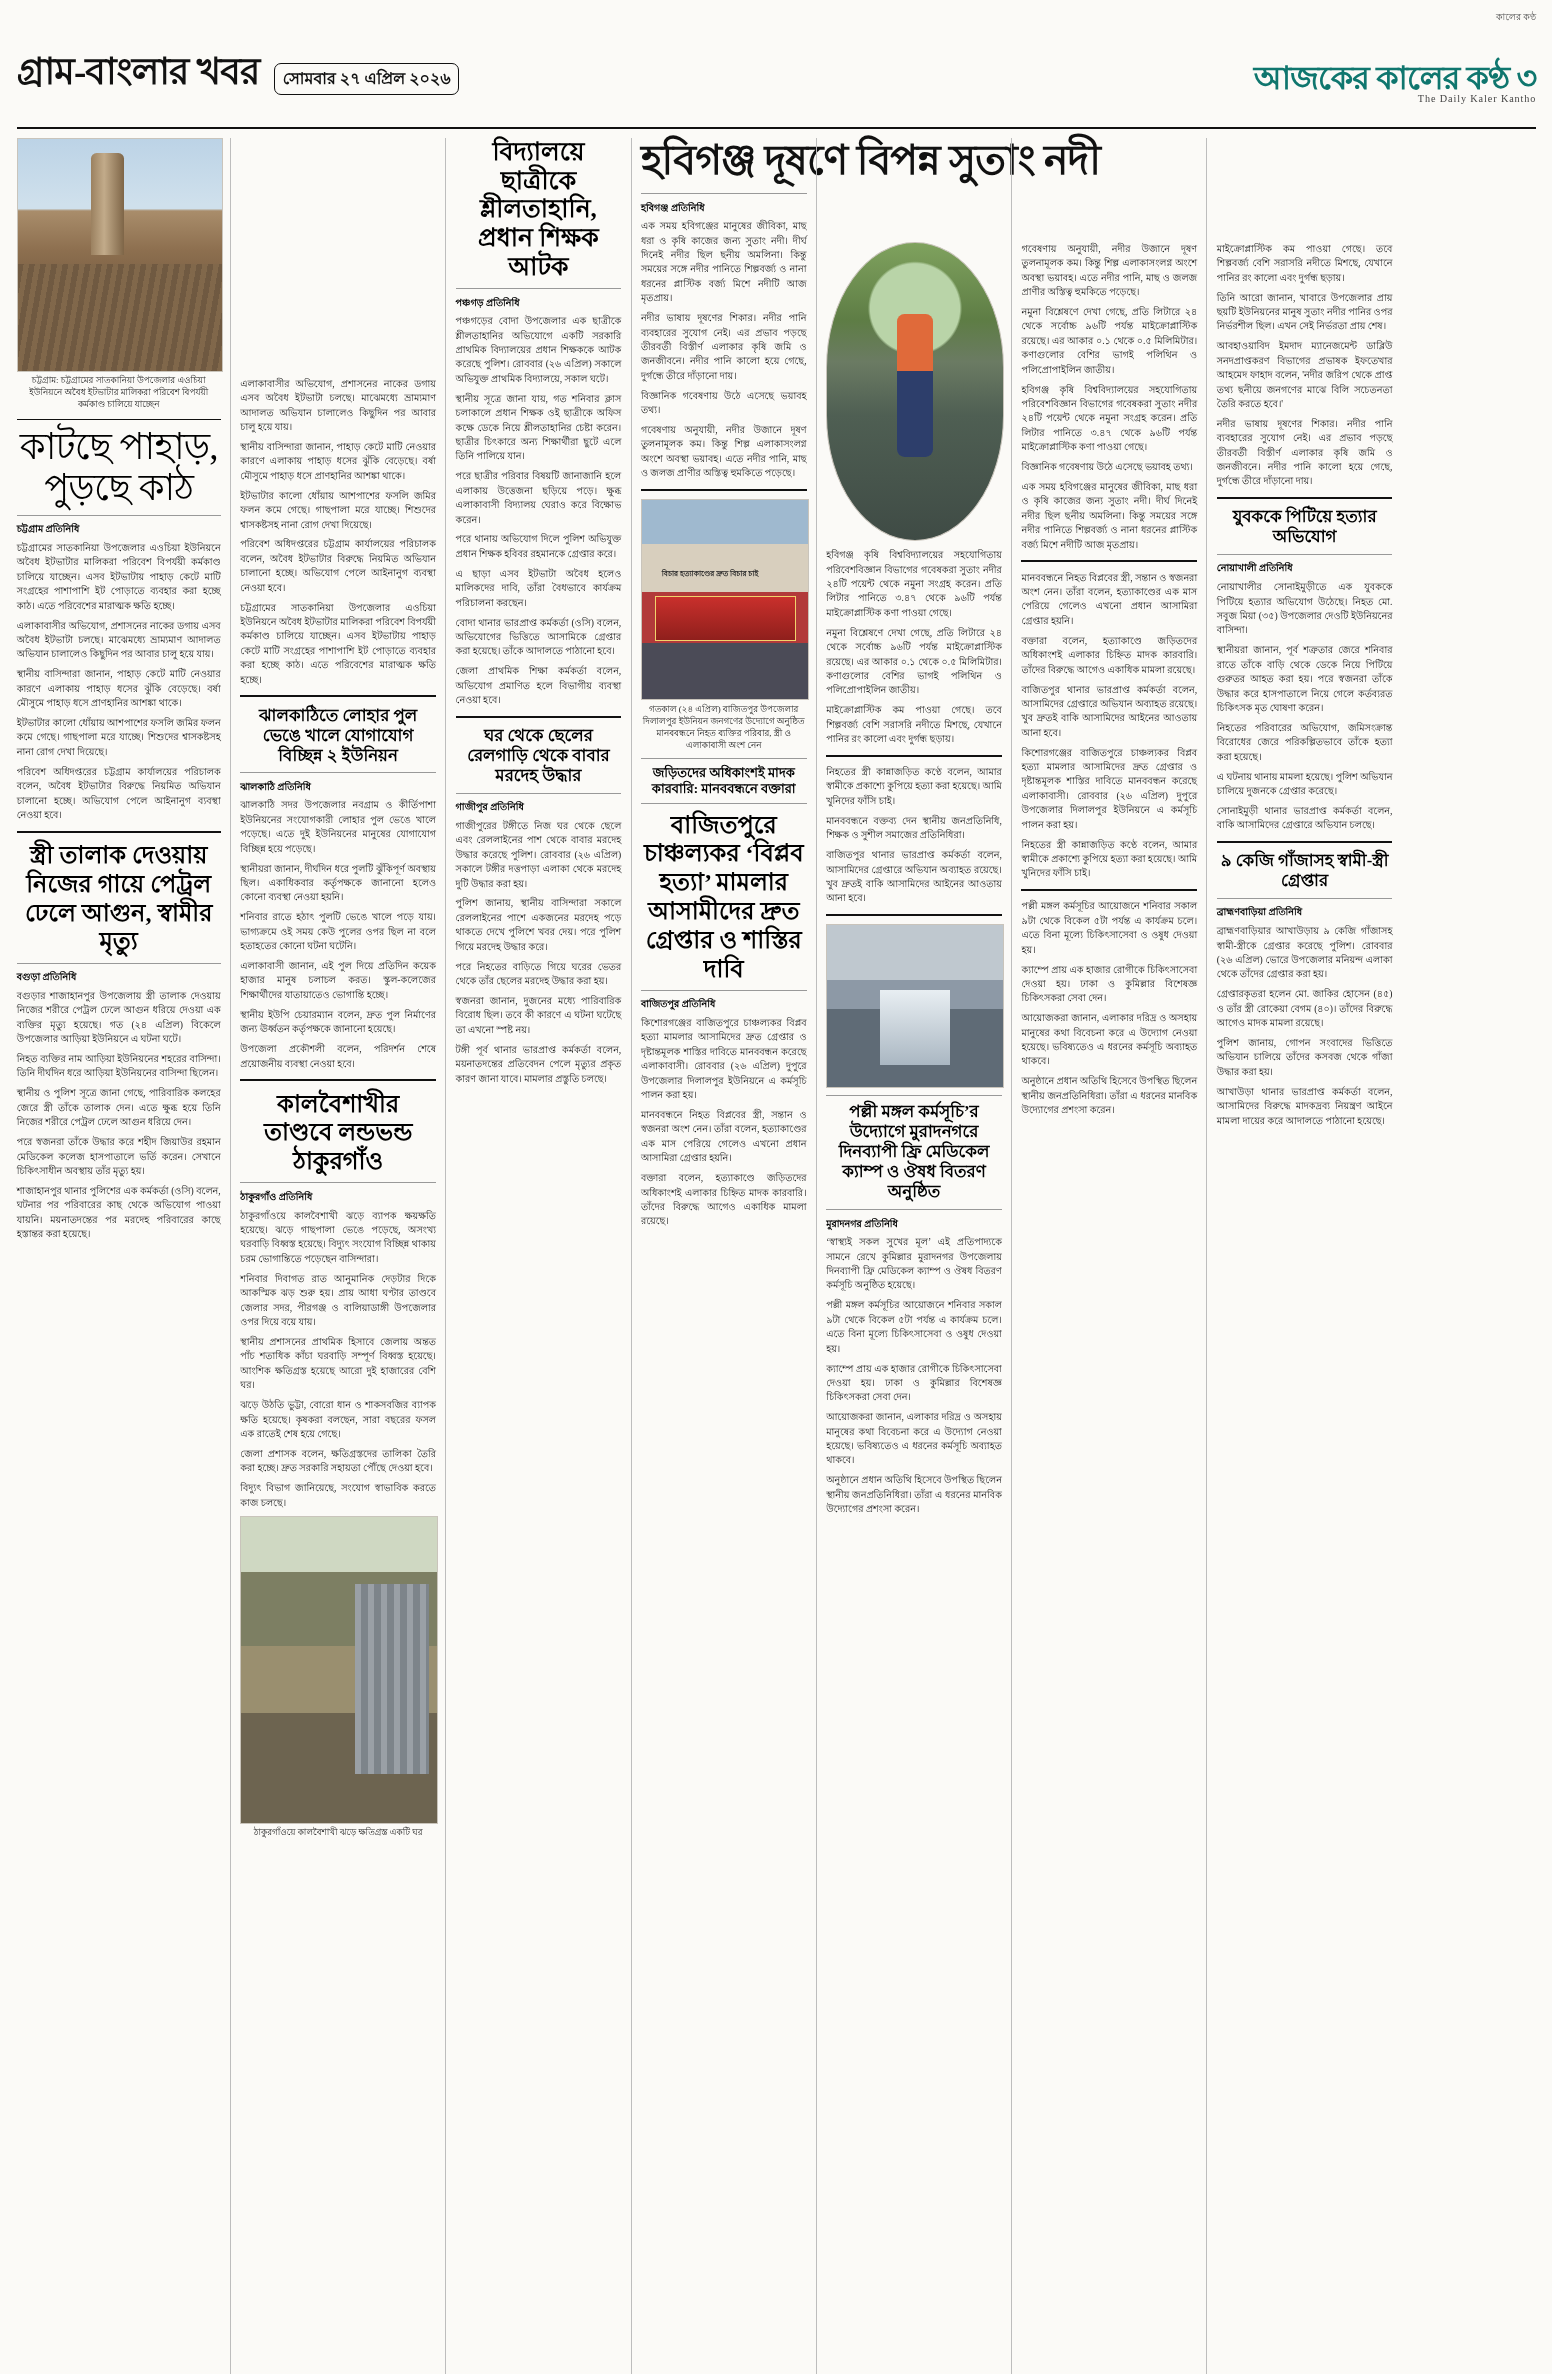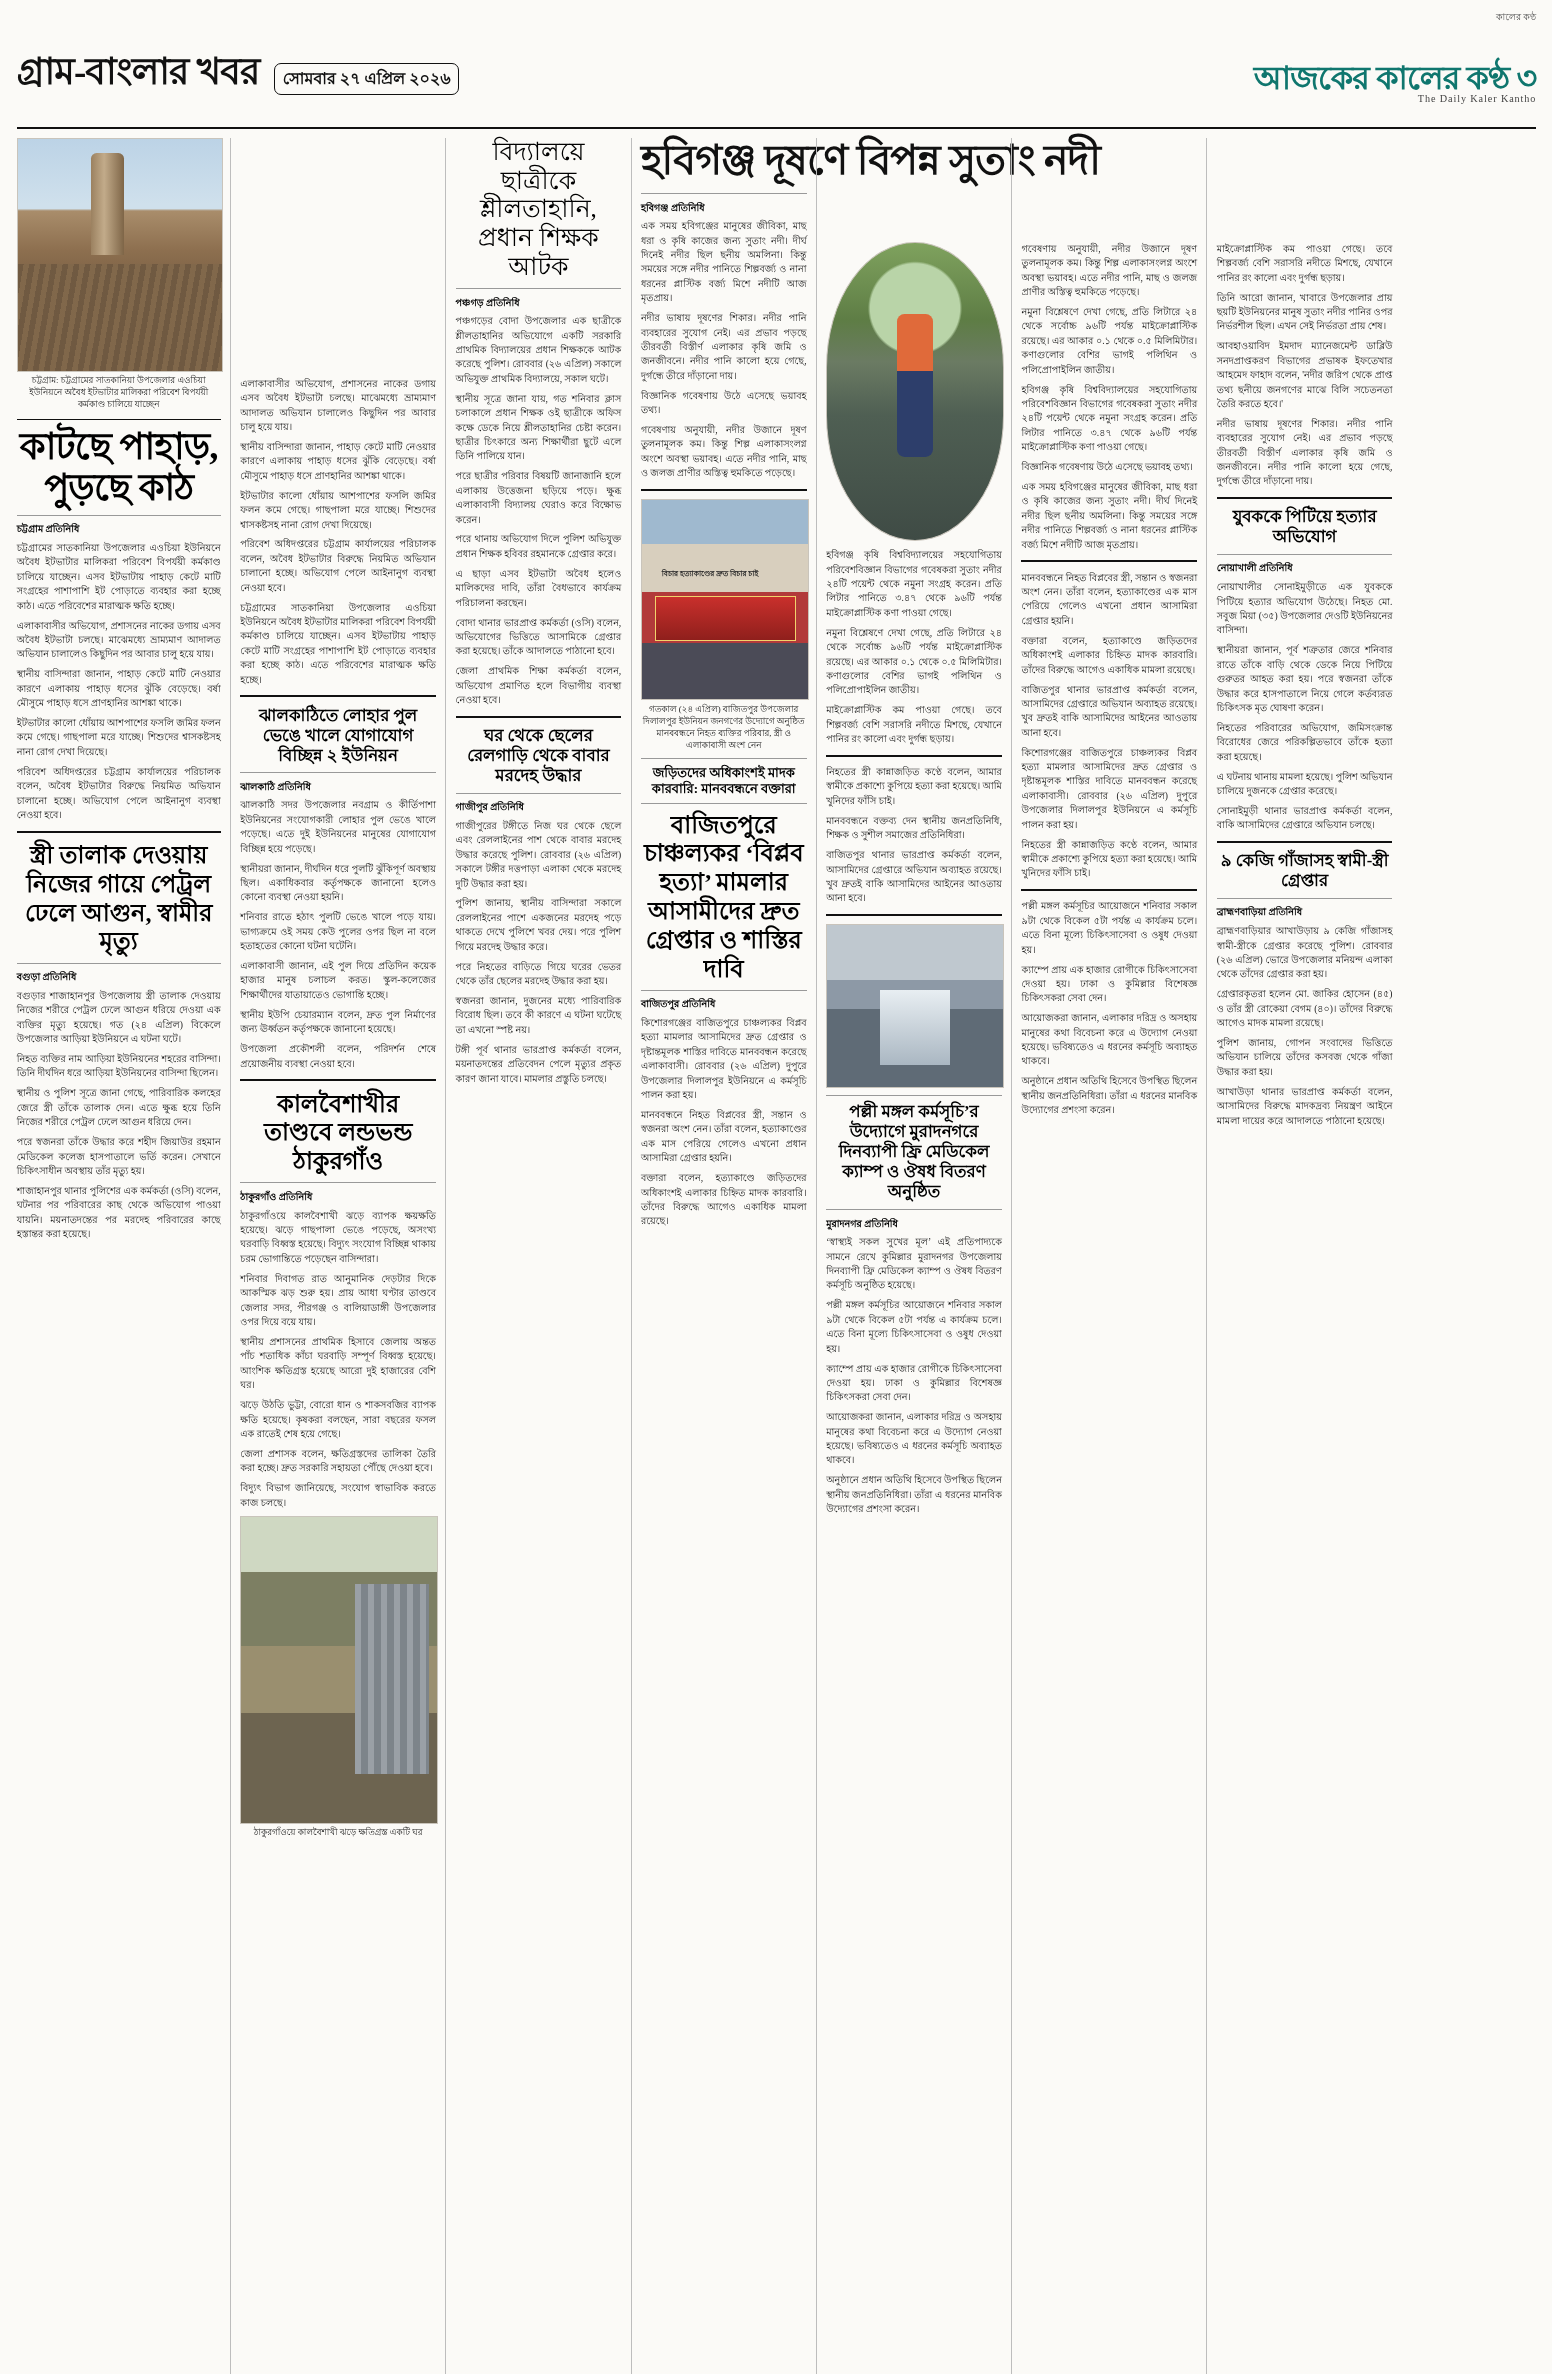--- a/index.html
+++ b/index.html
@@ -26,22 +26,22 @@
   .c4{width:176px;}
   .c5{width:186px;}
   .c6{width:186px;}
   .c7{width:186px;}
   .vline{border-left:0.9px solid #bdbdbd;}
   
   .hl-main{
     font-size:43px;font-weight:bold;color:#111;text-align:center;line-height:1.12;
     letter-spacing:-0.9px;
   }
-  .hl-big{font-size:37px;font-weight:bold;text-align:center;line-height:1.1;letter-spacing:-0.9px;}
-  .hl-mid{font-size:25px;font-weight:normal;text-align:center;line-height:1.15;}
+  .hl-big{font-size:37px;font-weight:normal;text-align:center;line-height:1.1;letter-spacing:-0.9px;}
+  .hl-mid{font-size:25px;font-weight:bold;text-align:center;line-height:1.15;}
   .hl-sm{font-size:24px;font-weight:bold;text-align:center;line-height:1.2;}
   .hl-xs{font-size:16.7px;font-weight:bold;text-align:center;line-height:1.2;}
   .body{font-size:9.6px;line-height:1.5;text-align:justify;color:#1a1a1a;}
   .body p{margin:0 0 5.6px 0;}
   .caption{font-size:8.8px;line-height:1.35;color:#222;text-align:center;margin-top:3.7px;}
   .rule{border-top:0.9px solid #111;margin:7.4px 0;}
   .rule-thin{border-top:0.9px solid #999;margin:6.5px 0;}
   .rule-thick{border-top:2.8px solid #111;margin:8.3px 0;}
   
   .photo{width:100%;position:relative;overflow:hidden;border:0.9px solid #c9c4bb;}

